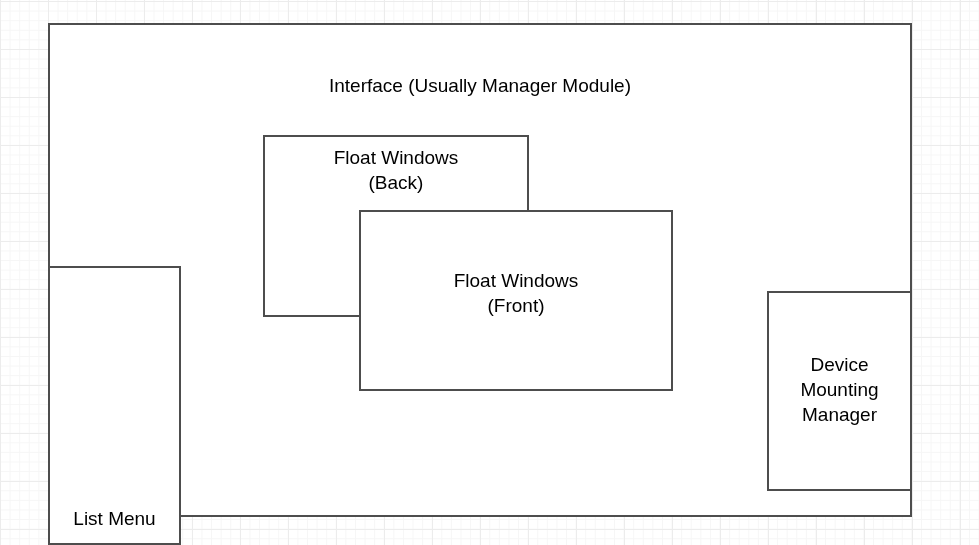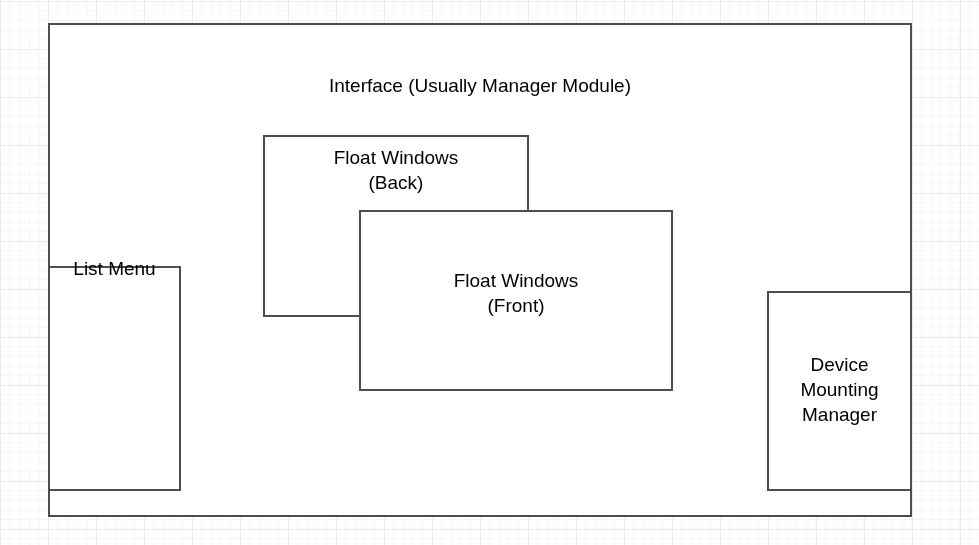--- a/index.html
+++ b/index.html
@@ -53,24 +53,24 @@
     left: 0; right: 0;
     top: 48px;
     text-align: center;
     font-size: 19px;
     line-height: 25px;
     color: #000000;
   }
 
   #list-menu {
     left: 48px;  top: 266px;
-    width: 133px; height: 225px;
+    width: 133px; height: 279px;
     z-index: 2;
     display: flex;
-    align-items: flex-start;
+    align-items: flex-end;
     justify-content: center;
   }
   #list-menu .label { position: relative; top: -12px; }
 
   #float-back {
     left: 263px; top: 135px;
     width: 266px; height: 182px;
     z-index: 3;
   }
   #float-back .label {

